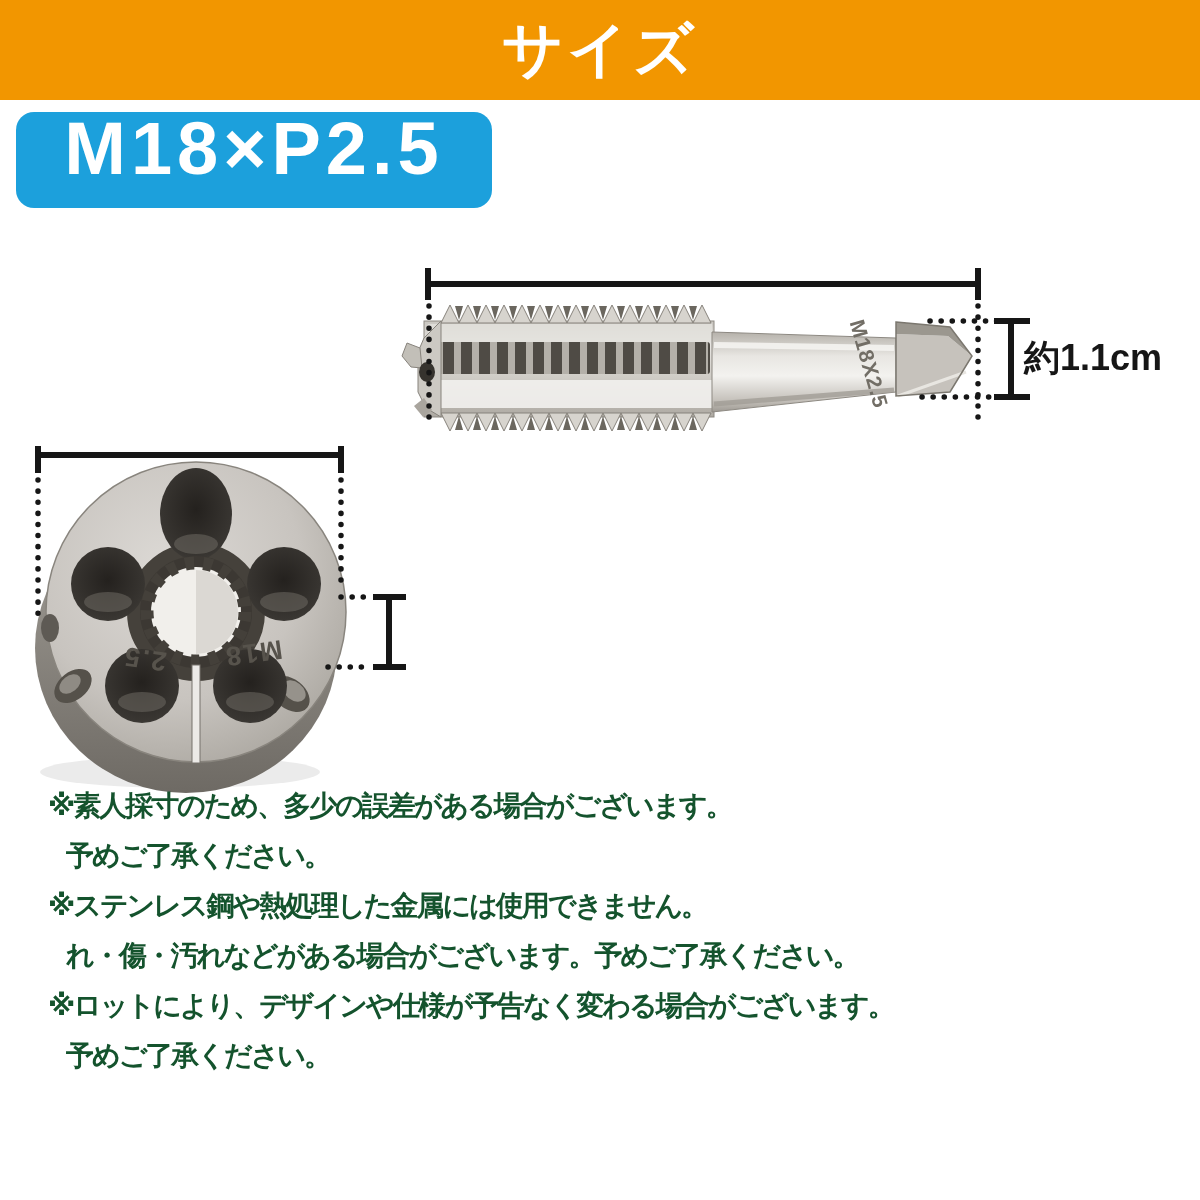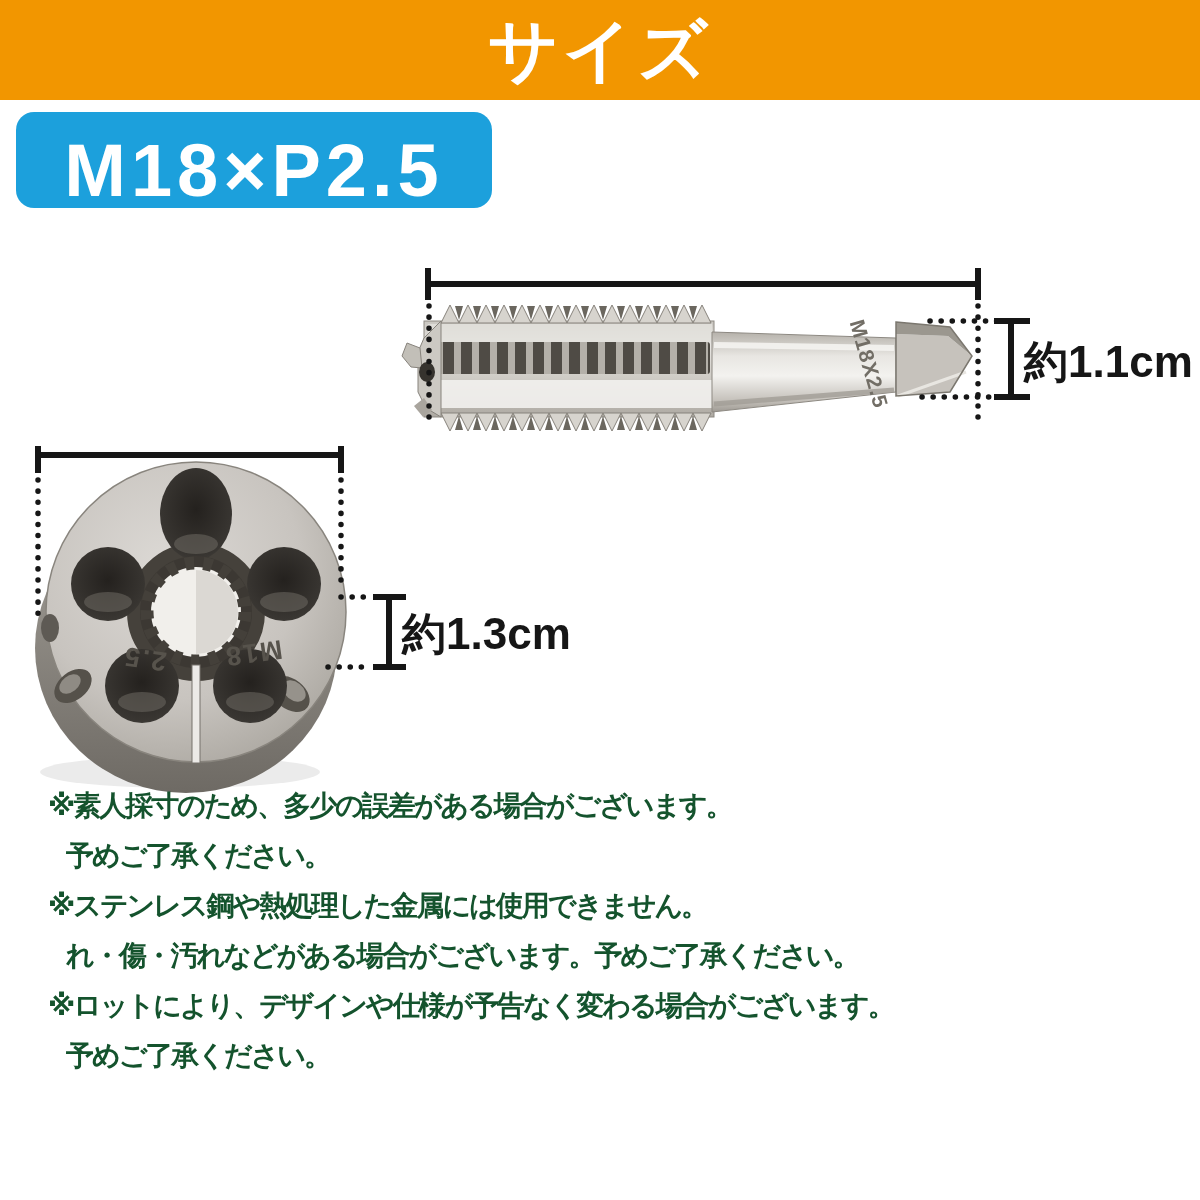--- a/index.html
+++ b/index.html
@@ -6,38 +6,38 @@
   .page{
     position:relative;width:1200px;height:1200px;background:#ffffff;overflow:hidden;
     font-family:"Liberation Sans","DejaVu Sans",sans-serif;color:#161616;
   }
   
   .header{
     position:absolute;left:0;top:0;width:1200px;height:100px;background:#F29600;
     display:flex;align-items:center;justify-content:center;
   }
   .header h1{
-    margin:0;font-size:69px;font-weight:bold;color:#ffffff;letter-spacing:4px;line-height:1;
+    margin:0;font-size:60px;font-weight:bold;color:#ffffff;letter-spacing:4px;line-height:1;
   }
   
   .badge{
     position:absolute;left:16px;top:112px;width:476px;height:96px;background:#1CA0DC;
-    border-radius:18px;display:flex;align-items:flex-end;justify-content:center;
+    border-radius:18px;display:flex;align-items:flex-start;justify-content:center;
   }
   .badge span{
     font-size:74px;font-weight:bold;color:#ffffff;letter-spacing:5px;line-height:1;
   }
   
   .canvas{position:absolute;left:0;top:0;width:1200px;height:1200px;}
   
   .dim{
     position:absolute;font-weight:bold;color:#161616;line-height:1;white-space:nowrap;
   }
   .dim.tap-len{left:540px;top:224px;width:320px;text-align:center;font-size:48px;}
-  .dim.tap-h{left:1024px;top:340px;font-size:44px;}
+  .dim.tap-h{left:1024px;top:340px;font-size:36px;}
   .dim.die-d{left:85px;top:400px;width:200px;text-align:center;font-size:44px;}
   .dim.die-t{left:402px;top:612px;font-size:44px;}
   
   .notes{position:absolute;left:48px;top:781px;width:1150px;}
   .note{
     font-size:28px;font-weight:bold;line-height:50px;letter-spacing:-2px;
     color:#14532d;white-space:nowrap;
   }
   .note.cont{padding-left:18px;}
 </style>
@@ -191,21 +191,20 @@
       <line x1="328" y1="667" x2="372" y2="667"></line>
     </g>
     <g stroke="#161616" stroke-width="6">
       <line x1="389" y1="597" x2="389" y2="667"></line>
       <line x1="373" y1="597" x2="406" y2="597"></line>
       <line x1="373" y1="667" x2="406" y2="667"></line>
     </g>
   </svg>
 
   <div class="dim tap-h">約1.1cm</div>
-  <div class="dim die-t">約1.3cm</div>
 
   <div class="notes">
     <div class="note">※素人採寸のため、多少の誤差がある場合がございます。</div>
     <div class="note cont">予めご了承ください。</div>
     <div class="note">※ステンレス鋼や熱処理した金属には使用できません。</div>
     <div class="note cont">れ・傷・汚れなどがある場合がございます。予めご了承ください。</div>
     <div class="note">※ロットにより、デザインや仕様が予告なく変わる場合がございます。</div>
     <div class="note cont">予めご了承ください。</div>
   </div>
 

